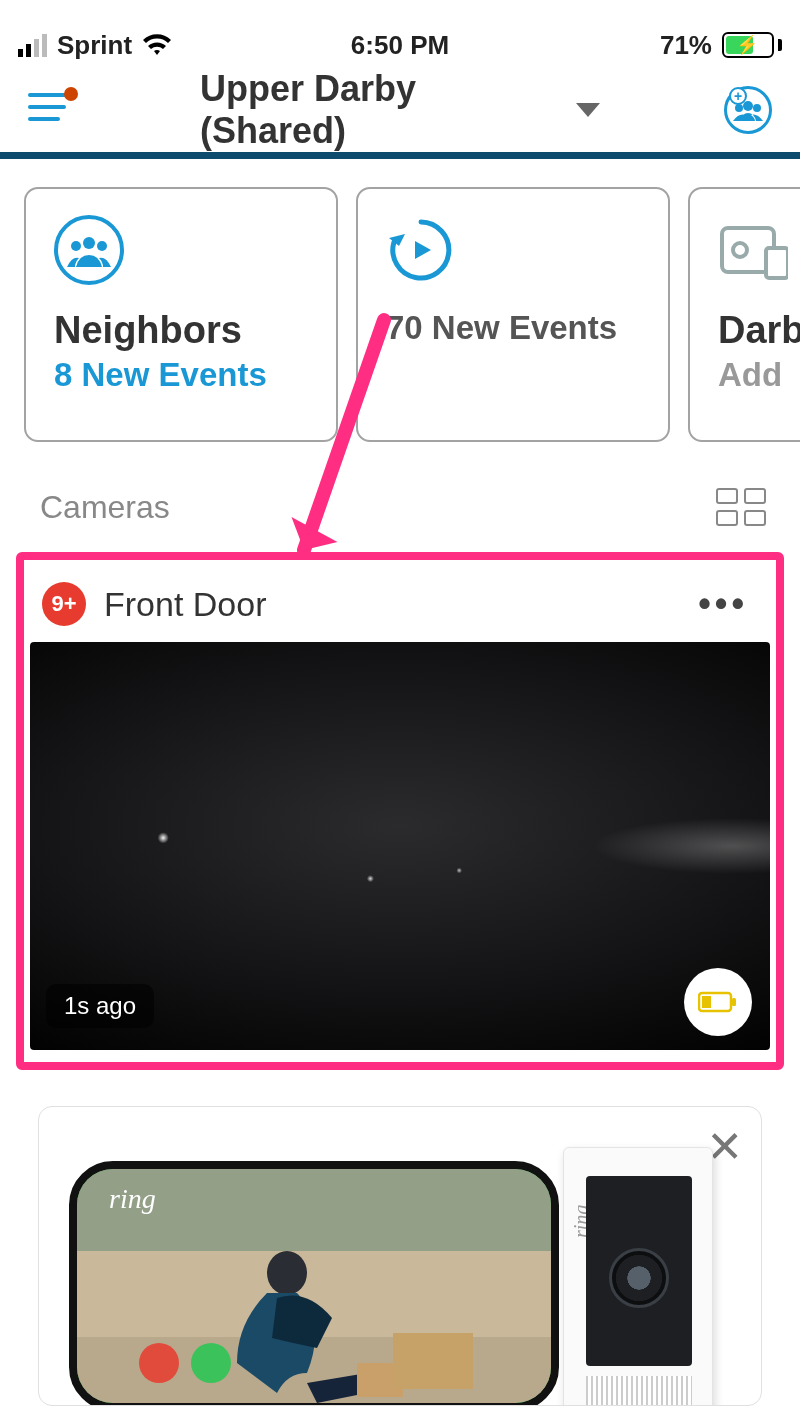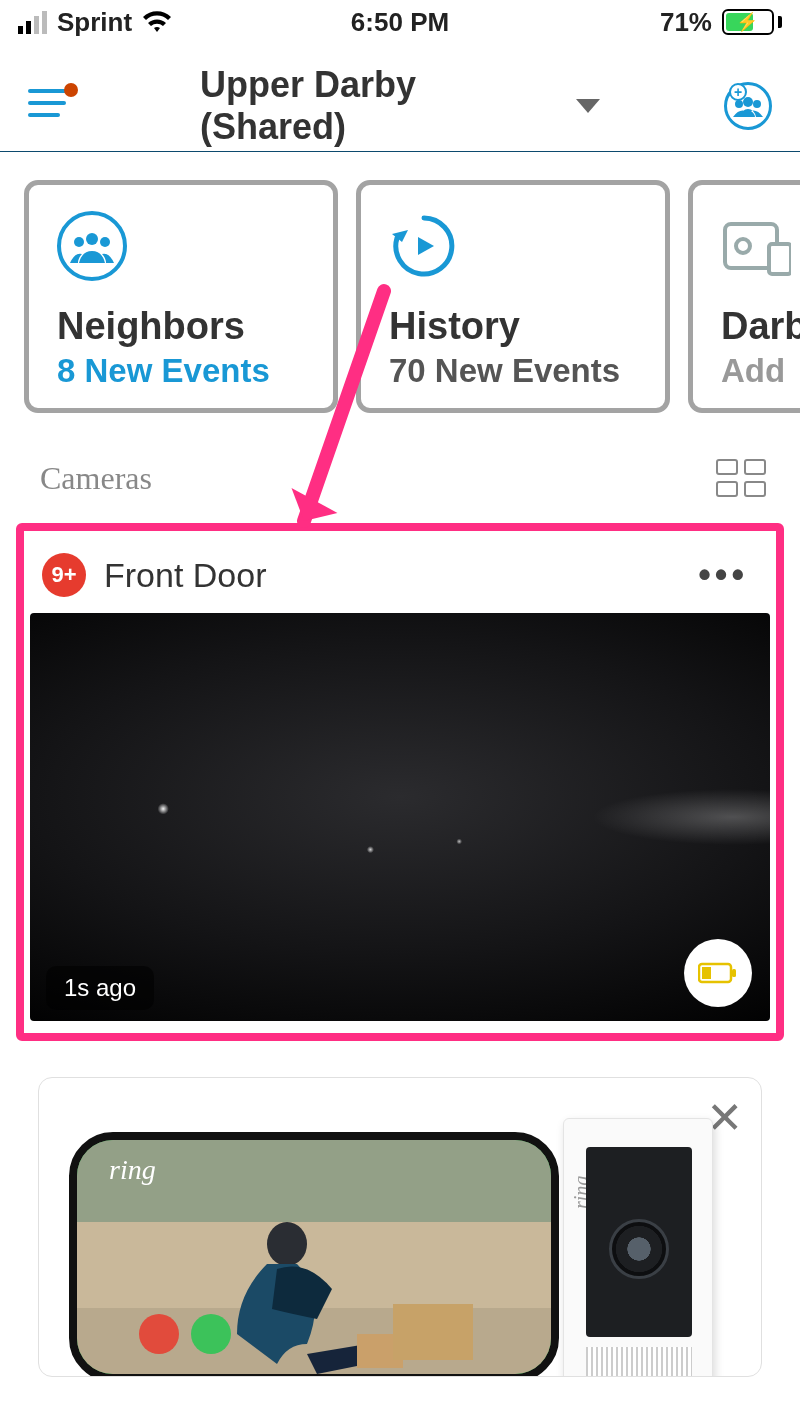--- a/index.html
+++ b/index.html
@@ -1,71 +1,71 @@
 <!DOCTYPE html>
 <html><head>
 <meta charset="utf-8">
 <style>
   * { box-sizing: border-box; margin: 0; padding: 0; }
   html, body { width: 800px; height: 1423px; font-family: -apple-system, Helvetica, Arial, sans-serif; background: #fff; color: #222; overflow: hidden; }
   
-  .status-bar { height: 44px; display: flex; align-items: center; justify-content: space-between; padding: 0 18px; font-size: 26px; font-weight: 600; }
+  .status-bar { height: 44px; display: flex; align-items: center; justify-content: space-between; padding: 0 18px; font-size: 26px; font-weight: 600; margin-top: 23px; }
   .status-left, .status-right { display: flex; align-items: center; gap: 10px; }
   .status-center { position: absolute; left: 50%; transform: translateX(-50%); }
   .sig-bars { display: inline-flex; align-items: flex-end; gap: 3px; }
   .sig-bars span { width: 5px; background: #000; display: inline-block; }
   .sig-bars span.dim { background: #bbb; }
   .sig-bars .b1 { height: 8px; } .sig-bars .b2 { height: 13px; } .sig-bars .b3 { height: 18px; } .sig-bars .b4 { height: 23px; }
   .wifi-icon svg { display: block; }
   .battery { display: inline-flex; align-items: center; gap: 4px; }
   .batt-body { width: 52px; height: 26px; border: 2px solid #000; border-radius: 6px; position: relative; display:flex; align-items:center; justify-content:center; }
   .batt-fill { position: absolute; left: 2px; top: 2px; bottom: 2px; width: 57%; background: #38d65b; border-radius: 3px; }
   .batt-tip { width: 4px; height: 12px; background: #000; border-radius: 0 2px 2px 0; }
   .batt-bolt { position: relative; font-size: 18px; color:#000; z-index:2; }
   
-  .nav-bar { height: 92px; display: flex; align-items: center; justify-content: space-between; padding: 0 28px; border-bottom: 1px solid #0c4a6e; position: relative; margin-top: 16px; }
+  .nav-bar { height: 92px; display: flex; align-items: center; justify-content: space-between; padding: 0 28px; border-bottom: 7px solid #0c4a6e; position: relative; }
   .hamburger { width: 44px; height: 34px; position: relative; }
   .hamburger .line { height: 4px; background: #1998d5; border-radius: 2px; margin-bottom: 8px; }
   .hamburger .l1 { width: 44px; } .hamburger .l2 { width: 38px; } .hamburger .l3 { width: 32px; }
   .hamburger .dot { position: absolute; top: -6px; right: -6px; width: 14px; height: 14px; border-radius: 50%; background: #c40; }
   .nav-title { position: absolute; left: 50%; transform: translateX(-50%); display: flex; align-items: center; gap: 14px; font-size: 36px; font-weight: 600; color: #333; }
   .chev-down { width: 0; height: 0; border-left: 12px solid transparent; border-right: 12px solid transparent; border-top: 14px solid #666; }
   .add-user { width: 48px; height: 48px; border: 3px solid #1998d5; border-radius: 50%; display: flex; align-items: center; justify-content: center; position: relative; }
   .add-user svg { display:block; }
   .add-user .plus { position: absolute; top: -2px; left: 2px; width: 18px; height: 18px; background: #fff; border: 2px solid #1998d5; border-radius: 50%; display:flex; align-items:center; justify-content:center; color:#1998d5; font-size:14px; font-weight:bold; }
   
   .tiles { display: flex; gap: 18px; padding: 28px 0 10px 24px; overflow: hidden; }
-  .tile { flex: 0 0 314px; border: 5px solid #a3a3a3; border-radius: 14px; padding: 26px 28px 18px; background: #fff; }
+  .tile { flex: 0 0 314px; border: 2px solid #a3a3a3; border-radius: 14px; padding: 26px 28px 46px; background: #fff; }
   .tile.peek { flex: 0 0 140px; border-radius: 14px 0 0 14px; }
   .tile-icon { width: 70px; height: 70px; margin-bottom: 24px; display:flex; align-items:center; justify-content:center; }
   .tile-icon.circ { border: 4px solid #1998d5; border-radius: 50%; color:#1998d5; }
   .tile-title { font-size: 38px; font-weight: 600; color: #333; margin-bottom: 4px; }
   .tile-sub { font-size: 33px; font-weight: 600; }
   .tile-sub.blue { color: #1998d5; }
   .tile-sub.grey { color: #555; }
   .tile-sub.lgrey { color: #999; }
   
   .section-row { display: flex; align-items: center; justify-content: space-between; padding: 36px 34px 10px 40px; }
-  .section-title { font-size: 32px; color: #888; font-weight: 500; font-family: Liberation Serif, serif; }
+  .section-title { font-size: 32px; color: #888; font-weight: 500; }
   .grid-icon { display: grid; grid-template-columns: 22px 22px; grid-template-rows: 16px 16px; gap: 6px; }
   .grid-icon span { border: 2px solid #888; border-radius: 3px; }
   
   .highlight-wrap { margin: 16px 16px 0; border: 8px solid #ff2e83; border-radius: 6px; padding: 4px 6px 12px; position: relative; }
   .camera-card { border-radius: 6px; }
   .cam-header { display: flex; align-items: center; gap: 18px; padding: 18px 22px 16px 12px; }
   .badge { width: 44px; height: 44px; border-radius: 50%; background: #e63b2e; color: #fff; display: flex; align-items: center; justify-content: center; font-size: 22px; font-weight: 700; }
   .cam-name { font-size: 34px; font-weight: 500; color: #333; flex: 1; }
   .more-dots { font-size: 36px; letter-spacing: 4px; color: #444; font-weight: bold; }
   .cam-image { position: relative; height: 408px; border-radius: 4px; overflow: hidden; background: radial-gradient(ellipse 90% 70% at 50% 45%, #2b2b2e 0%, #141416 55%, #000 100%); }
   .cam-image::before { content:""; position:absolute; inset:0; background:
       radial-gradient(circle 8px at 18% 48%, rgba(255,255,255,.95), transparent 70%),
       radial-gradient(circle 5px at 46% 58%, rgba(255,255,255,.8), transparent 70%),
       radial-gradient(circle 4px at 58% 56%, rgba(255,255,255,.7), transparent 70%),
       radial-gradient(ellipse 200px 40px at 95% 50%, rgba(255,255,255,.25), transparent 70%); }
-  .timestamp-pill { position: absolute; left: 16px; bottom: 11px; background: rgba(0,0,0,.55); color: #fff; font-size: 24px; padding: 8px 18px; border-radius: 10px; margin-top: 48px; }
+  .timestamp-pill { position: absolute; left: 16px; bottom: 22px; background: rgba(0,0,0,.55); color: #fff; font-size: 24px; padding: 8px 18px; border-radius: 10px; margin-top: 48px; }
   .batt-circle { position: absolute; right: 18px; bottom: 14px; width: 68px; height: 68px; background: #fff; border-radius: 50%; display:flex; align-items:center; justify-content:center; }
   .batt-circle svg { display:block; }
   
   .arrow-svg { position: absolute; top: -250px; left: 250px; pointer-events: none; }
   
   .promo { margin: 36px 38px 0; border: 1px solid #e0e0e0; border-radius: 14px; position: relative; height: 300px; overflow: hidden; background: #fff; }
   .promo-close { position: absolute; top: 14px; right: 18px; font-size: 44px; color: #777; font-weight: 300; }
   .phone { position: absolute; left: 30px; top: 54px; width: 490px; height: 250px; border: 8px solid #111; border-radius: 44px; background: #4a5; overflow: hidden; }
   .phone::before { content:""; position:absolute; left:-4px; top:50%; transform:translateY(-50%); width:22px; height:80px; background:#111; border-radius:0 12px 12px 0; }
   .phone-screen { position:absolute; inset:0; background: linear-gradient(#93a087 0 35%, #c9b89a 35% 72%, #b8a98d 72% 100%); }
@@ -148,21 +148,20 @@
     <div class="tile-sub blue">8 New Events</div>
   </div>
   <div class="tile">
     <div class="tile-icon">
       <svg width="68" height="68" viewBox="0 0 68 68">
           <path d="M34 6 a28 28 0 1 1 -27 20" fill="none" stroke="#1998d5" stroke-width="5" stroke-linecap="round"></path>
           <path d="M2 22 l10 8 l6 -12 z" fill="#1998d5"></path>
           <path d="M28 25 l16 9 l-16 9 z" fill="#1998d5"></path>
         </svg>
     </div>
-    <div class="tile-title">History</div>
     <div class="tile-sub grey">70 New Events</div>
   </div>
   <div class="tile peek">
     <div class="tile-icon">
       <svg width="70" height="60" viewBox="0 0 70 60">
           <rect x="4" y="8" width="52" height="44" rx="6" fill="none" stroke="#9aa" stroke-width="4"></rect>
           <circle cx="22" cy="30" r="7" fill="none" stroke="#9aa" stroke-width="4"></circle>
           <rect x="48" y="28" width="22" height="30" rx="3" fill="#fff" stroke="#9aa" stroke-width="4"></rect>
         </svg>
     </div>

